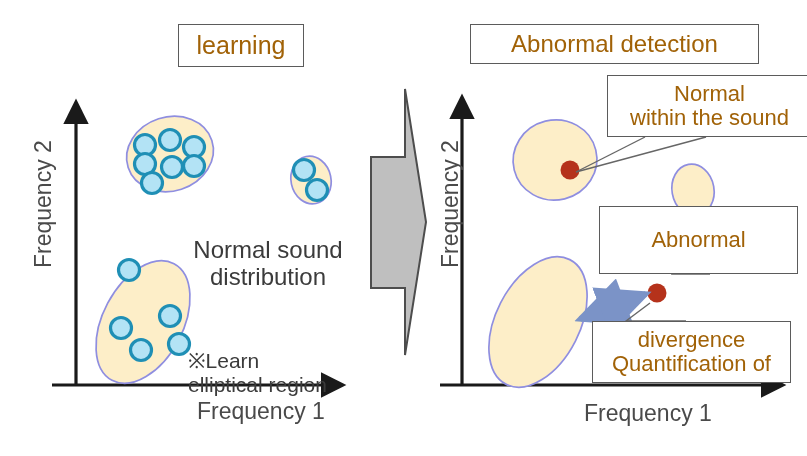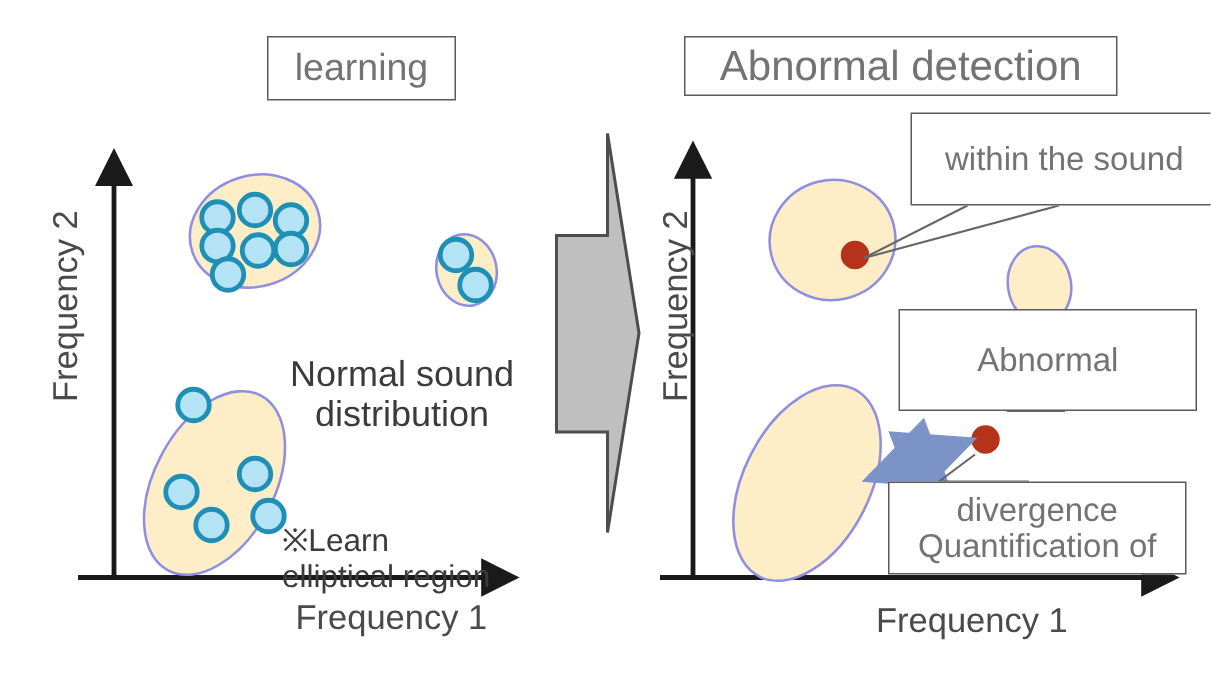--- a/index.html
+++ b/index.html
@@ -25,21 +25,21 @@
     position: absolute;
     left: 0; top: 0;
     width: 807px;
     height: 456px;
   }
   .boxlabel {
     position: absolute;
     box-sizing: border-box;
     border: 1.6px solid #5b5b5b;
     background: #ffffff;
-    color: #737373;
+    color: #a16207;
     display: flex;
     flex-direction: column;
     align-items: center;
     justify-content: center;
     text-align: center;
     line-height: 1.08;
     white-space: nowrap;
     z-index: 6;
   }
   .plaintext {
@@ -58,22 +58,22 @@
   }
   .vert {
     transform-origin: 0 0;
     transform: rotate(-90deg);
   }
   #title-learning {
     left: 178px; top: 24px; width: 126px; height: 43px;
     font-size: 25px;
   }
   #title-abnormal {
-    left: 456px; top: 24px; width: 289px; height: 40px;
-    font-size: 28px;
+    left: 470px; top: 24px; width: 289px; height: 40px;
+    font-size: 24px;
   }
   #callout-normal {
     left: 607px; top: 75px; width: 205px; height: 62px;
     font-size: 22px;
   }
   #callout-abnormal {
     left: 599px; top: 206px; width: 199px; height: 68px;
     font-size: 22px;
   }
   #callout-quant {
@@ -187,20 +187,21 @@
 
   <div class="boxlabel" id="title-learning">
     <span>learning</span>
   </div>
 
   <div class="boxlabel" id="title-abnormal">
     <span>Abnormal detection</span>
   </div>
 
   <div class="boxlabel" id="callout-normal">
+    <span>Normal</span>
     <span>within the sound</span>
   </div>
 
   <div class="boxlabel" id="callout-abnormal">
     <span>Abnormal</span>
   </div>
 
   <div class="boxlabel" id="callout-quant">
     <span>divergence</span>
     <span>Quantification of</span>

